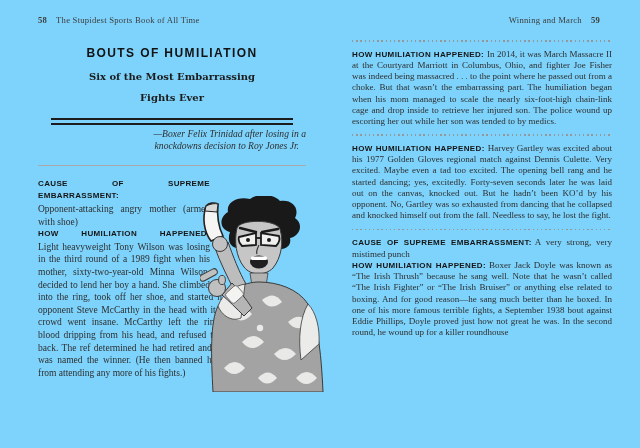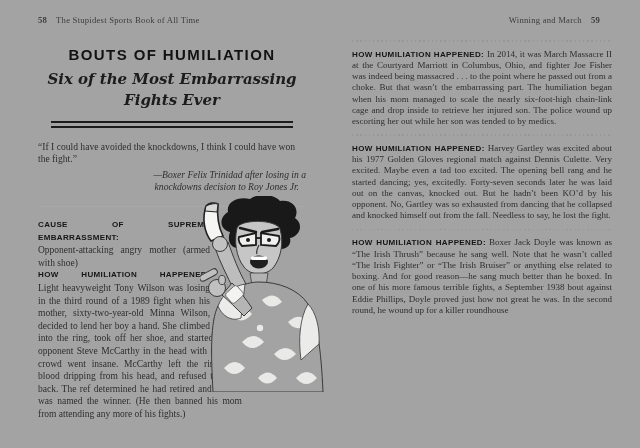--- a/index.html
+++ b/index.html
@@ -1,38 +1,38 @@
 <!DOCTYPE html>
 <html><head>
 <meta charset="utf-8">
 <style>
   html,body{margin:0;padding:0;background:#e8e8e6;}
   .spread{
-    position:relative;width:640px;height:448px;background:#a3a3a3;
+    position:relative;width:640px;height:448px;background:#7dd3fc;
     overflow:hidden;font-family:"Liberation Serif",serif;color:#2b2b2b;
   }
   .page{position:absolute;top:0;}
   .page-left{left:38px;width:268px;}
   .page-right{left:352px;width:260px;}
 
   
   .running-head{font-size:8.6px;letter-spacing:.25px;color:#3c3c3c;margin-top:15px;}
   .running-head .pgnum{font-weight:bold;margin-right:9px;}
   .running-head-right{text-align:right;}
   .running-head-right .pgnum{margin-left:9px;margin-right:12px;}
 
   
   .title-block{text-align:center;margin-top:21px;}
   .main-title{
     font-family:"Liberation Sans",sans-serif;font-weight:800;
-    font-size:15px;letter-spacing:1.4px;color:#121212;margin:0;
+    font-size:12px;letter-spacing:1.4px;color:#121212;margin:0;
   }
   .script-line{
-    font-family:"DejaVu Serif",serif;font-style:italic;font-weight:bold;
-    font-size:15px;color:#1c1c1c;line-height:21px;
+    font-family:"DejaVu Serif",serif;font-weight:bold;
+    font-size:10px;color:#1c1c1c;line-height:21px;
   }
   .script-line.first{margin-top:6px;}
   .double-rule{height:2.6px;border-top:2.4px solid #1c1c1c;border-bottom:2px solid #1c1c1c;margin:10px 13px 0 13px;}
 
   
   .quote{font-size:9.6px;line-height:12.6px;margin-top:13px;color:#2e2e2e;}
   .attribution{font-style:italic;font-size:9.6px;line-height:12.6px;text-align:right;color:#2e2e2e;margin-top:3px;}
   .attribution .line2{padding-right:7px;}
   .thin-rule{border-top:1.3px solid #a8a8a8;margin-top:12px;}
 
@@ -72,21 +72,20 @@
       <span class="pgnum">58</span><span>The Stupidest Sports Book of All Time</span>
     </div>
 
     <div class="title-block">
       <h1 class="main-title">BOUTS OF HUMILIATION</h1>
       <div class="script-line first">Six of the Most Embarrassing</div>
       <div class="script-line">Fights Ever</div>
       <div class="double-rule"></div>
     </div>
 
-    <div class="quote">“If I could have avoided the knockdowns, I think I could have won the fight.”</div>
     <div class="attribution">
       <div class="line1">—Boxer Felix Trinidad after losing in a</div>
       <div class="line2">knockdowns decision to Roy Jones Jr.</div>
     </div>
     <div class="thin-rule"></div>
 
     <div class="lp-body body-copy">
       <div class="fl s1"></div>
       <div class="fl s2"></div>
       <p class="para">
@@ -161,19 +160,22 @@
         <span class="label inline-label">HOW HUMILIATION HAPPENED:</span><span>In 2014, it was March Massacre II at the Courtyard Marriott in Columbus, Ohio, and fighter Joe Fisher was indeed being massacred . . . to the point where he passed out from a choke. But that wasn’t the embarrassing part. The humiliation began when his mom managed to scale the nearly six-foot-high chain-link cage and drop inside to retrieve her injured son. The police wound up escorting her out while her son was tended to by medics.</span>
       </p>
 
       <div class="dotted"></div>
       <p class="para">
         <span class="label inline-label">HOW HUMILIATION HAPPENED:</span><span>Harvey Gartley was excited about his 1977 Golden Gloves regional match against Dennis Culette. Very excited. Maybe even a tad too excited. The opening bell rang and he started dancing; yes, excitedly. Forty-seven seconds later he was laid out on the canvas, knocked out. But he hadn’t been KO’d by his opponent. No, Gartley was so exhausted from dancing that he collapsed and knocked himself out from the fall. Needless to say, he lost the fight.</span>
       </p>
 
       <div class="dotted"></div>
       <p class="para">
+        <span class="label inline-label">CAUSE OF SUPREME EMBARRASSMENT:</span><span>A very strong, very mistimed punch</span>
+      </p>
+      <p class="para">
         <span class="label inline-label">HOW HUMILIATION HAPPENED:</span><span>Boxer Jack Doyle was known as “The Irish Thrush” because he sang well. Note that he wasn’t called “The Irish Fighter” or “The Irish Bruiser” or anything else related to boxing. And for good reason—he sang much better than he boxed. In one of his more famous terrible fights, a September 1938 bout against Eddie Phillips, Doyle proved just how not great he was. In the second round, he wound up for a killer roundhouse</span>
       </p>
 
     </div>
   </div>
 
 </div>
 
 </body></html>

